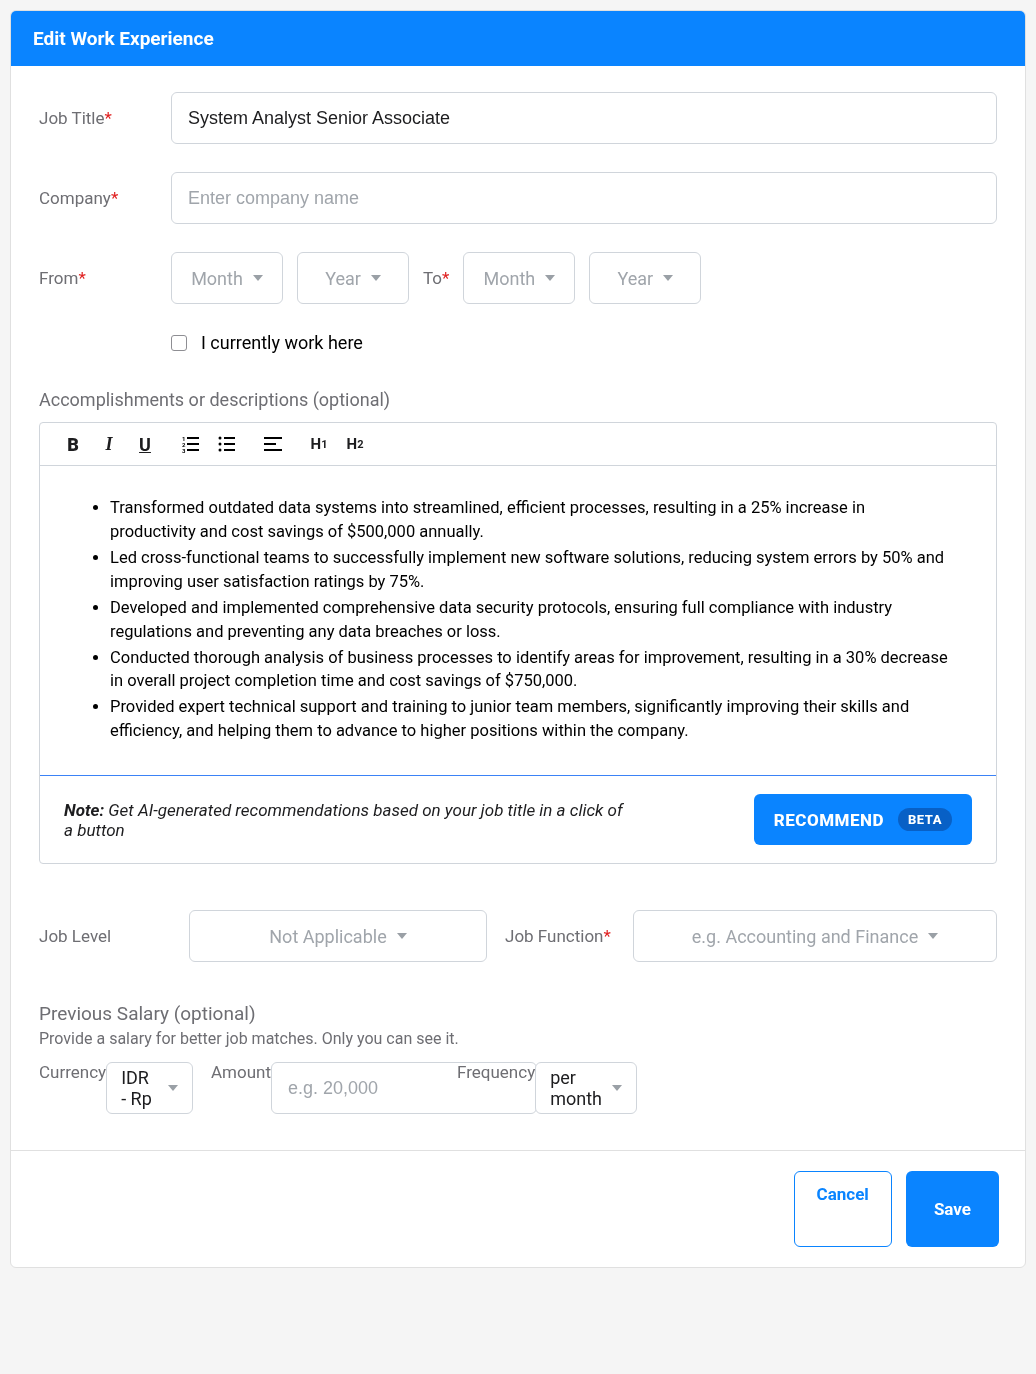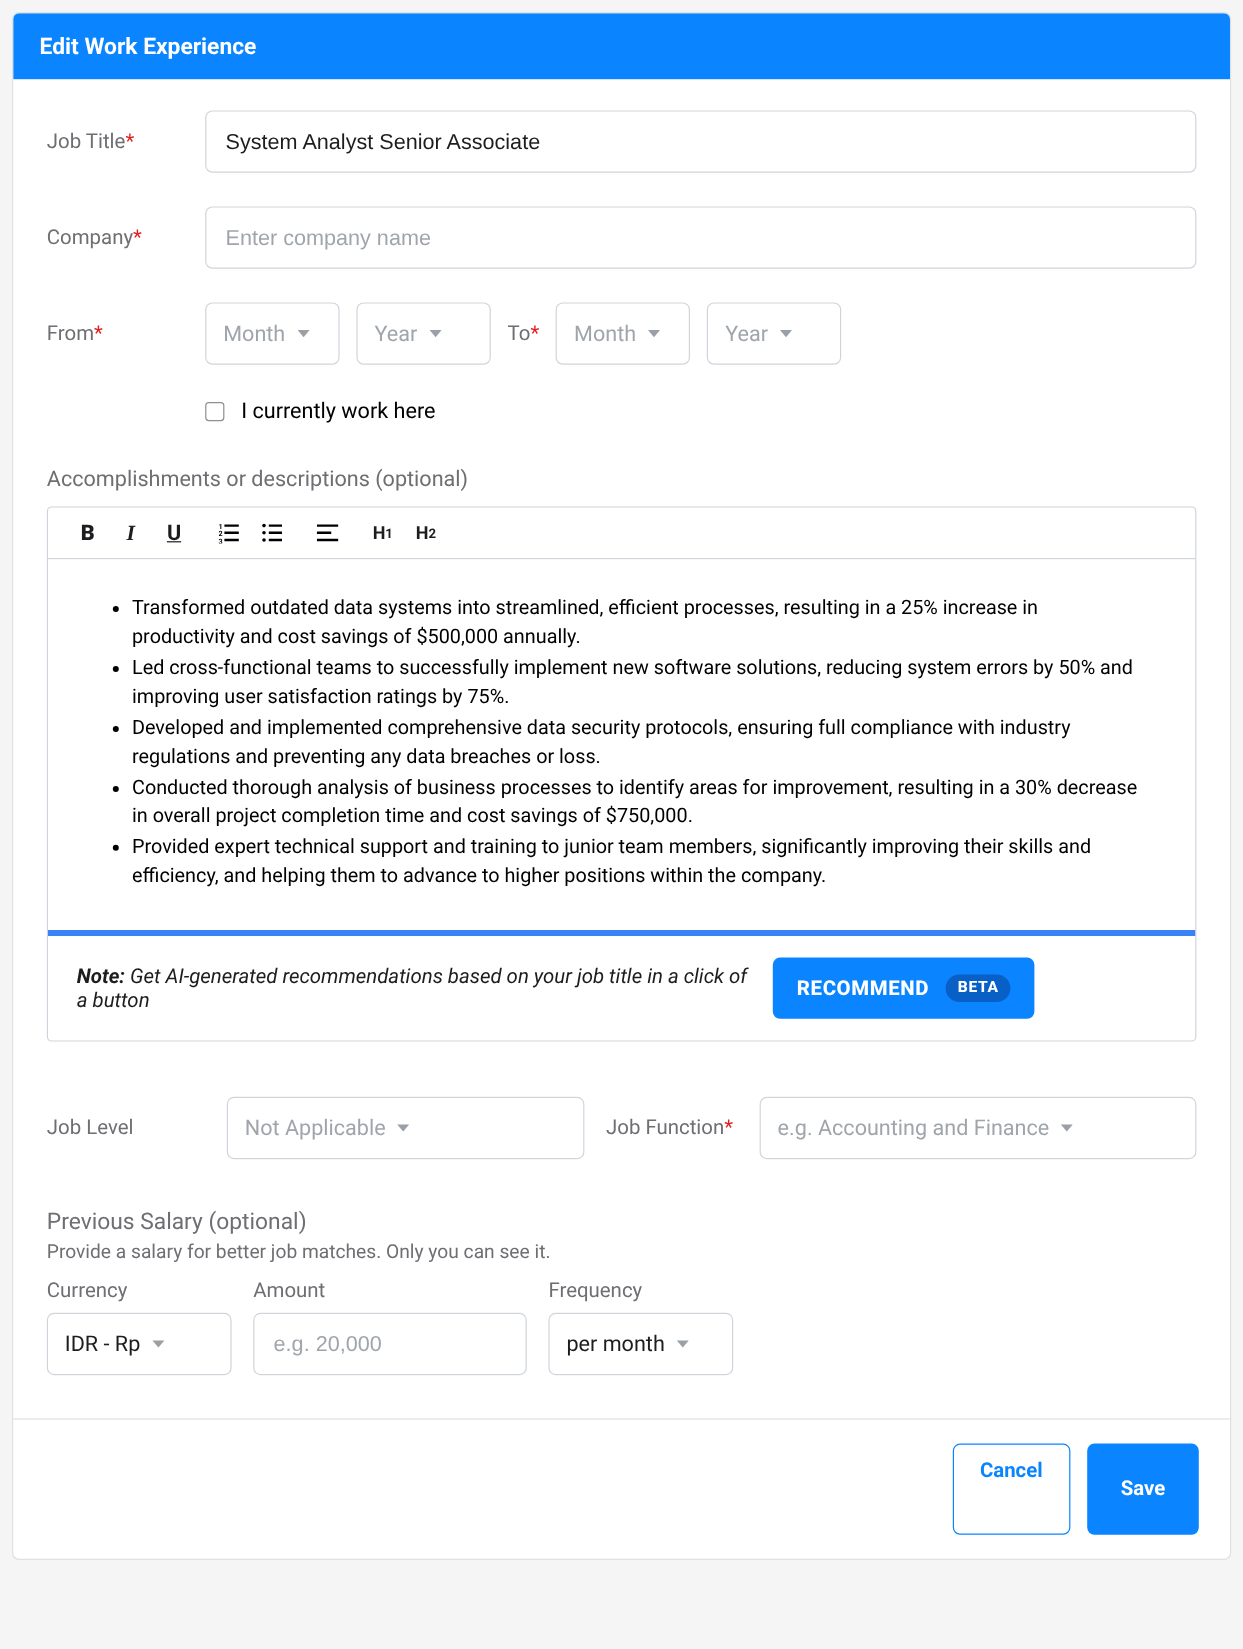--- a/index.html
+++ b/index.html
@@ -5,45 +5,45 @@
 * { box-sizing: border-box; margin: 0; padding: 0; }
 body { font-family: -apple-system, BlinkMacSystemFont, "Segoe UI", Roboto, Arial, sans-serif; background: #f5f5f5; padding: 10px; }
 .modal { width: 1016px; margin: 0 auto; background: #fff; border-radius: 6px; overflow: hidden; border: 1px solid #e0e0e0; }
 .header { background: #0a84ff; color: #fff; padding: 16px 22px; font-weight: 700; font-size: 19px; }
 .body { padding: 26px 28px 26px 28px; }
 .row { display: flex; align-items: center; margin-bottom: 28px; }
 .label { width: 132px; color: #6e6e73; font-size: 17px; flex-shrink: 0; }
 .req { color: #e02020; }
 .input { flex: 1; height: 52px; border: 1px solid #d0d5db; border-radius: 6px; padding: 0 16px; font-size: 18px; color: #1d1d1f; outline: none; }
 .input::placeholder { color: #a0a5ab; }
-.select { height: 52px; border: 1px solid #d0d5db; border-radius: 6px; padding: 0 14px; font-size: 18px; color: #a0a5ab; background: #fff; display: flex; align-items: center; justify-content: flex-start; gap: 10px; cursor: pointer; }
+.select { height: 52px; border: 1px solid #d0d5db; border-radius: 6px; padding: 0 14px; font-size: 18px; color: #a0a5ab; background: #fff; display: flex; align-items: center; justify-content: center; gap: 10px; cursor: pointer; }
 .caret { width: 0; height: 0; border-left: 5px solid transparent; border-right: 5px solid transparent; border-top: 6px solid #9aa0a6; }
 .date-row { display: flex; align-items: center; gap: 14px; }
 .check-row { display: flex; align-items: center; gap: 14px; margin-left: 132px; margin-bottom: 36px; }
 .checkbox { width: 16px; height: 16px; border: 1.5px solid #8e8e93; border-radius: 3px; cursor: pointer; }
 .section-label { color: #6e6e73; font-size: 18px; margin-bottom: 12px; }
 .editor-box { border: 1px solid #d0d5db; border-radius: 4px; margin-bottom: 46px; }
 .toolbar { display: flex; align-items: center; gap: 24px; padding: 10px 22px; border-bottom: 1px solid #d0d5db; }
 .tb-group { display: flex; gap: 14px; }
 .tb-btn { width: 22px; height: 22px; display: flex; align-items: center; justify-content: center; font-size: 18px; font-weight: 700; color: #1d1d1f; cursor: pointer; }
 .editor-content { padding: 30px 44px 30px 44px; font-size: 16.5px; line-height: 1.45; }
 .editor-content ul { list-style: disc; padding-left: 26px; }
 .editor-content li { margin-bottom: 2px; }
-.note-bar { display: flex; align-items: center; justify-content: flex-start; padding: 18px 24px; border-top: 5px solid #3b82f6; gap: 20px; }
+.note-bar { display: flex; align-items: center; justify-content: space-between; padding: 18px 24px; border-top: 1px solid #3b82f6; gap: 36px; }
 .note-text { font-style: italic; font-size: 17px; color: #1d1d1f; max-width: 560px; }
 .note-text b { font-weight: 700; }
 .recommend-btn { background: #0a84ff; color: #fff; border-radius: 6px; padding: 14px 20px; display: flex; align-items: center; gap: 14px; font-weight: 800; font-size: 17px; letter-spacing: 0.5px; cursor: pointer; }
 .beta { background: #0860c6; border-radius: 14px; padding: 4px 10px; font-size: 13px; font-weight: 800; }
 .two-col { display: flex; align-items: center; gap: 18px; margin-bottom: 40px; }
 .salary-block { margin-bottom: 10px; }
 .salary-title { color: #6e6e73; font-size: 19px; margin-bottom: 4px; }
 .salary-title .opt { }
 .salary-sub { color: #6e6e73; font-size: 16px; margin-bottom: 14px; }
 .salary-row { display: flex; gap: 18px; }
-.salary-col { display: flex; flex-direction: column; }
+.salary-col { display: flex; flex-direction: row; }
 .salary-col .sub-label { color: #6e6e73; font-size: 17px; margin-bottom: 8px; }
 .footer { border-top: 1px solid #e0e0e0; padding: 20px 26px; display: flex; justify-content: flex-end; gap: 14px; }
 .btn-cancel { border: 1.5px solid #0a84ff; color: #0a84ff; background: #fff; border-radius: 6px; padding: 12px 22px; font-weight: 700; font-size: 17px; cursor: pointer; margin-left: 41px; }
 .btn-save { background: #0a84ff; color: #fff; border-radius: 6px; padding: 28px 28px; font-weight: 700; font-size: 17px; cursor: pointer; }
 .sel-dark { color: #1d1d1f; }
 .to-label { color: #6e6e73; font-size: 17px; }
 svg { display: block; }
 </style>
 </head>
 <body>

